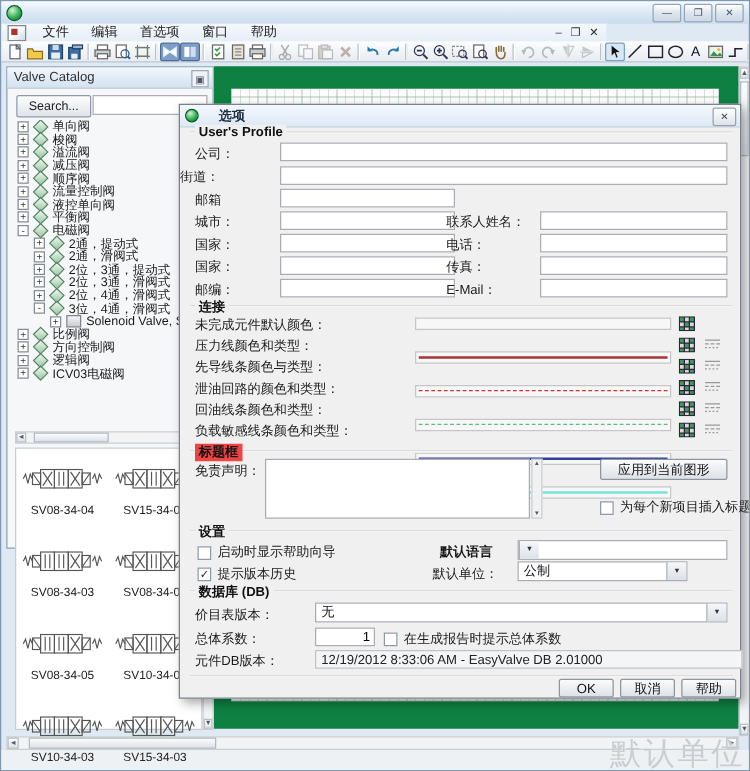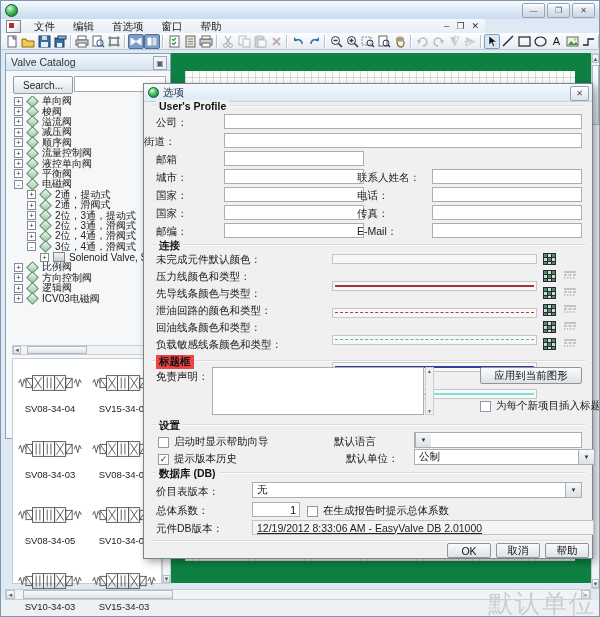--- a/index.html
+++ b/index.html
@@ -683,21 +683,21 @@
     </div>
     <div id="thumbs-vscroll" class="abs sb">
       <div class="sb-arrow" style="width:7px;height:8px;">▲</div>
       <div class="sb-arrow" style="width:7px;height:8px;position:absolute;bottom:0;">▼</div>
     </div>
   </div>
 
   <div id="dialog" class="abs">
     <div id="dlg-title" class="abs">
       <span class="orb" style="width:9px;height:9px;"></span>
-      <span style="margin-left:4px;">选项</span>
+      <span style="margin-left:16px;font-weight:bold;">选项</span>
       <span id="dlg-close">✕</span>
     </div>
 
     <div class="abs secline" style="top:21px;"></div>
     <div class="abs sechead" style="left:12px;top:16px;background:#f0f0f0;padding:0 3px;">User's Profile</div>
     <div class="abs lbl" style="left:12px;top:32px;">公司：</div>
     <input class="abs tb" style="left: 80px; top: 30px; width: 358px;">
     <div class="abs lbl" style="left:0;top:51px;">街道：</div>
     <input class="abs tb" style="left: 80px; top: 49px; width: 358px;">
     <div class="abs lbl" style="left:12px;top:69px;">邮箱</div>
@@ -882,45 +882,45 @@
     <div class="abs secline" style="top:340px;"></div>
     <div class="abs sechead" style="left:12px;top:335px;background:#f0f0f0;padding:0 3px;">设置</div>
     <div class="abs ckrow" style="left:14px;top:351px;">
       <span class="ck"></span>
       <span>启动时显示帮助向导</span>
     </div>
     <div class="abs ckrow" style="left:14px;top:368px;">
       <span class="ck">✓</span>
       <span>提示版本历史</span>
     </div>
-    <div class="abs lbl" style="left:190px;top:351px;">默认语言</div>
+    <div class="abs lbl" style="left:208px;top:351px;font-weight:bold;">默认语言</div>
     <div class="abs dd" style="left:270px;top:348px;width:168px;">
       <span class="dd-arrow">▼</span>
     </div>
     <div class="abs lbl" style="left:202px;top:368px;">默认单位：</div>
-    <div class="abs dd" style="left:270px;top:365px;width:181px;">
+    <div class="abs dd" style="left:270px;top:365px;width:136px;">
       <span class="dd-val">公制</span>
       <span class="dd-arrow">▼</span>
     </div>
 
     <div class="abs secline" style="top:388px;"></div>
     <div class="abs sechead" style="left:12px;top:383px;background:#f0f0f0;padding:0 3px;">数据库 (DB)</div>
     <div class="abs lbl" style="left:12px;top:401px;">价目表版本：</div>
     <div class="abs dd" style="left:108px;top:398px;width:330px;">
       <span class="dd-val">无</span>
       <span class="dd-arrow">▼</span>
     </div>
     <div class="abs lbl" style="left:12px;top:420px;">总体系数：</div>
     <input class="abs tb" style="left: 108px; top: 418px; width: 48px; text-align: right;" value="1">
     <div class="abs ckrow" style="left:163px;top:420px;">
       <span class="ck"></span>
       <span>在生成报告时提示总体系数</span>
     </div>
     <div class="abs lbl" style="left:12px;top:438px;">元件DB版本：</div>
-    <div class="abs flatfield" style="left:108px;top:436px;width:342px;text-decoration:underline;">12/19/2012 8:33:06 AM  -  EasyValve DB 2.01000</div>
+    <div class="abs flatfield" style="left:108px;top:436px;width:342px;">12/19/2012 8:33:06 AM  -  EasyValve DB 2.01000</div>
 
     <div class="abs secline" style="top:456px;"></div>
     <div class="abs btn" style="left:303px;top:459px;width:44px;height:15px;">OK</div>
     <div class="abs btn" style="left:352px;top:459px;width:44px;height:15px;">取消</div>
     <div class="abs btn" style="left:401px;top:459px;width:44px;height:15px;">帮助</div>
   </div>
 
   <div id="watermark" class="abs">
     <div id="wm2">默认单位</div>
   </div>

